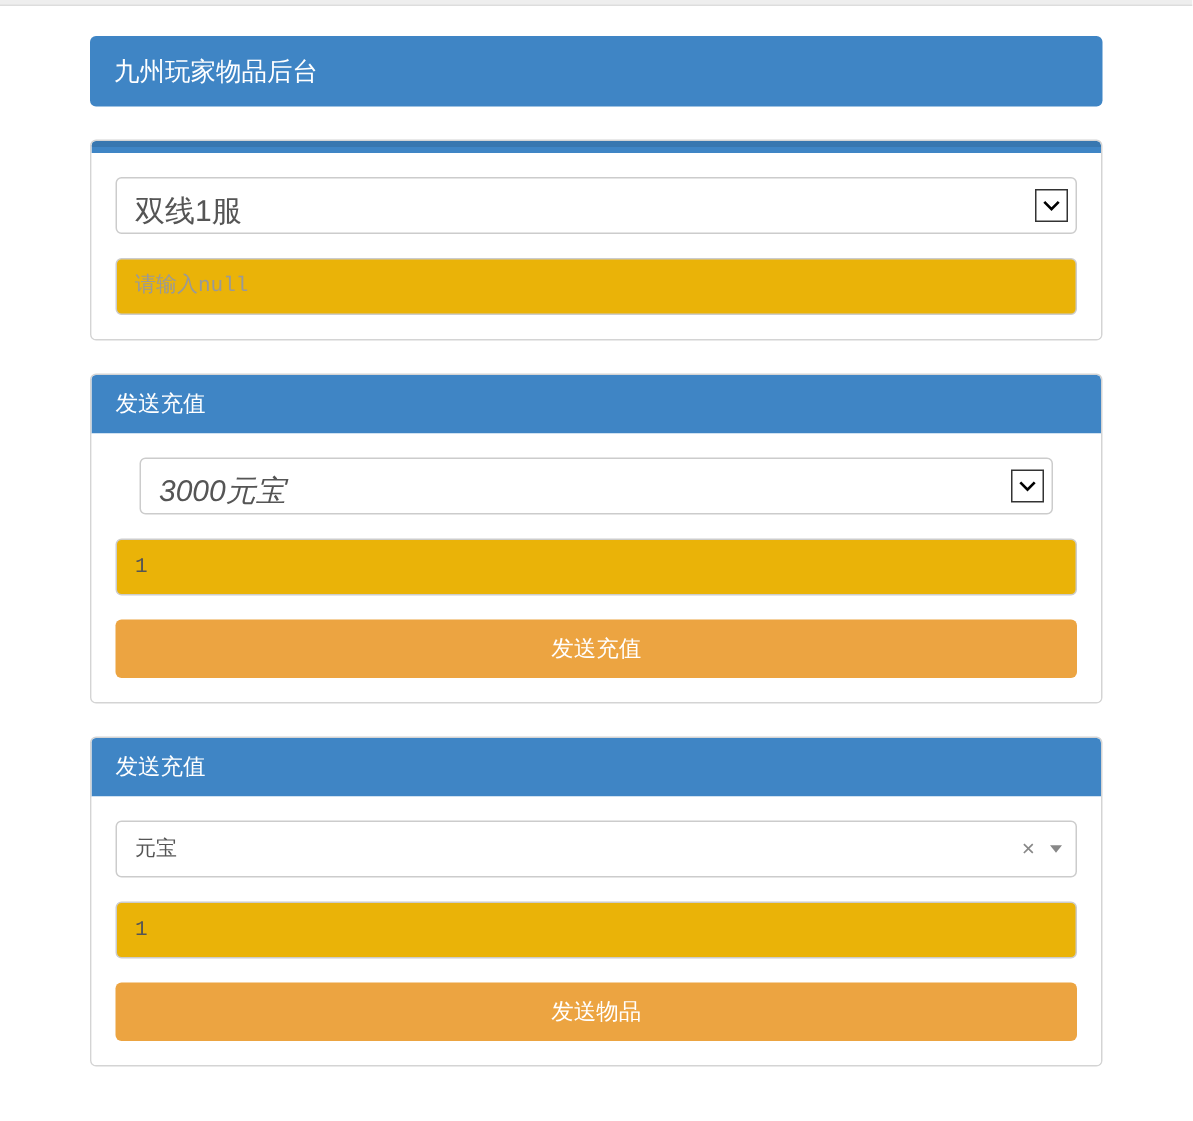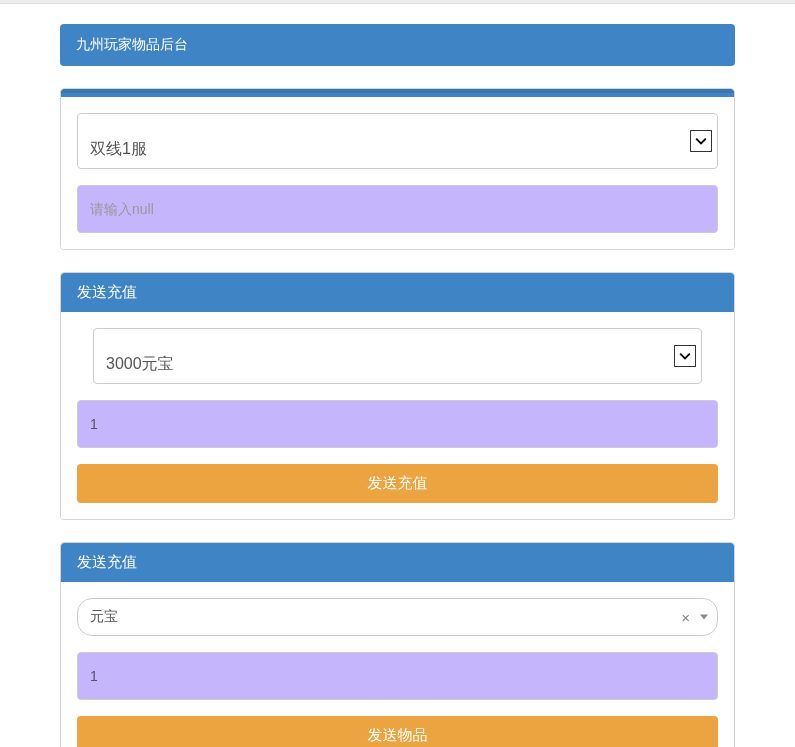--- a/index.html
+++ b/index.html
@@ -38,58 +38,59 @@
       border-top: 4px solid #3877b0;
     }
     .panel-body {
       padding: 16px;
       background: #ffffff;
     }
     .title-bar {
       background: #3f85c5;
       color: #ffffff;
       padding: 12px 16px;
-      font-size: 14px;
+      font-size: 17px;
       border-radius: 4px;
       margin-bottom: 22px;
     }
     .form-group {
       margin-bottom: 16px;
     }
     .form-group:last-child {
       margin-bottom: 0;
     }
     .form-control {
       width: 100%;
       padding: 8px 12px;
       font-size: 14px;
       border: 1px solid #cccccc;
       border-radius: 4px;
       color: #555;
-      background: #c4b5fd;
-      height: 48px;
+      background: #eab308;
+      height: 38px;
+      font-family: Liberation Mono, monospace;
     }
     .form-control::placeholder {
       color: #999;
     }
     .select-wrapper {
       position: relative;
       width: 100%;
     }
     .select-display {
       width: 100%;
       padding: 8px 40px 8px 12px;
-      font-size: 16px;
+      font-size: 20px;
       border: 1px solid #cccccc;
       border-radius: 4px;
       color: #555;
       background: #fff;
-      height: 56px;
+      height: 38px;
       display: flex;
-      align-items: flex-end;
+      align-items: flex-start;
       cursor: pointer;
     }
     .select-arrow-box {
       position: absolute;
       right: 6px;
       top: 50%;
       transform: translateY(-50%);
       width: 22px;
       height: 22px;
       border: 1px solid #333;
@@ -104,21 +105,21 @@
     }
     .select2-wrapper {
       position: relative;
       width: 100%;
     }
     .select2-display {
       width: 100%;
       padding: 8px 50px 8px 12px;
       font-size: 14px;
       border: 1px solid #cccccc;
-      border-radius: 15px;
+      border-radius: 4px;
       color: #555;
       background: #fff;
       height: 38px;
       display: flex;
       align-items: center;
       cursor: pointer;
     }
     .select2-clear {
       position: absolute;
       right: 28px;
@@ -146,20 +147,21 @@
       border: none;
       padding: 10px;
       font-size: 15px;
       border-radius: 4px;
       cursor: pointer;
       text-align: center;
     }
     .indent {
       padding-left: 16px;
       padding-right: 16px;
+      font-style: italic;
     }
   </style>
 </head>
 <body>
 
 <div class="top-border"></div>
 
 <div class="container">
 
   <div class="title-bar">

